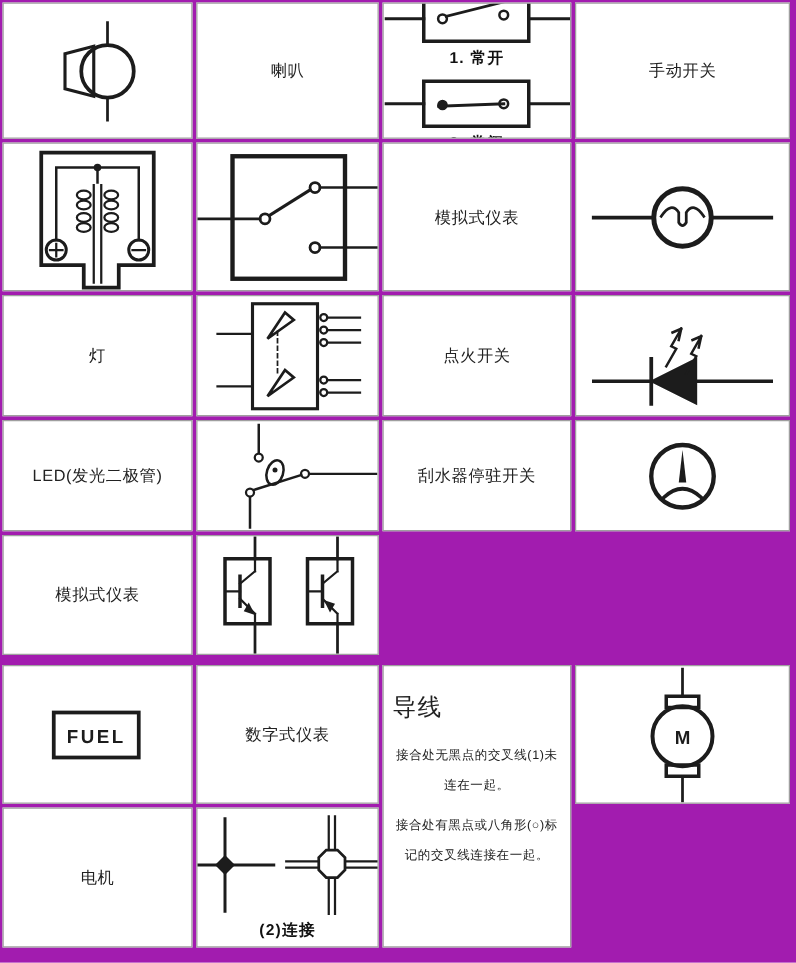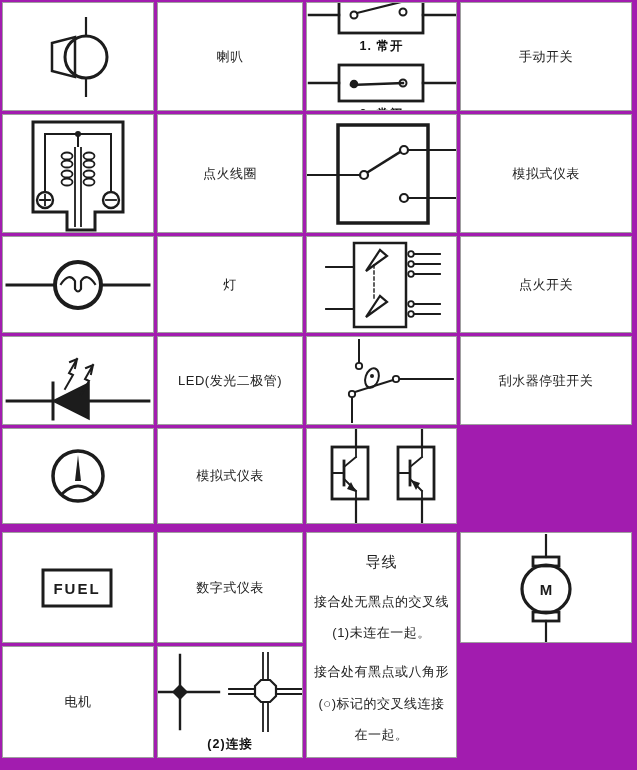--- a/index.html
+++ b/index.html
@@ -16,22 +16,22 @@
     border:1px solid #9f9f9f; background:#fff;
     display:flex; flex-direction:column; align-items:center; justify-content:center;
     overflow:hidden;
   }
   .label { font-size:13px; color:#222; text-align:center; padding:0 6px; letter-spacing:0.5px; line-height:1.5; }
   .caption { font-size:12.5px; font-weight:bold; color:#111; letter-spacing:1px; margin-top:1px; }
   .sym { stroke:#1c1c1c; fill:none; stroke-linecap:square; }
   .sym-row { display:flex; flex-direction:row; align-items:center; gap:14px; }
   .sub { display:flex; flex-direction:column; align-items:center; }
   .wire-note { justify-content:flex-start; align-items:stretch; padding:8px 7px; }
-  .wn-title { font-size:15px; text-align:center; margin:12px 0 14px; letter-spacing:1px; }
-  .wire-note p { font-size:13px; line-height:2.4; text-align:center; margin:0 0 8px; letter-spacing:0.5px; }
+  .wn-title { font-size:19px; margin:12px 0 14px; letter-spacing:1px; }
+  .wire-note p { font-size:10px; line-height:2.4; text-align:center; margin:0 0 8px; letter-spacing:0.5px; }
 </style>
 </head>
 <body>
 
 <div class="page">
 
   <div class="grid" id="table-top">
 
     <div class="cell">
       <svg width="120" height="92" viewBox="0 0 120 92">
@@ -83,23 +83,20 @@
         <ellipse class="sym" stroke-width="1.8" cx="70" cy="48" rx="5.5" ry="3.5"></ellipse>
         <ellipse class="sym" stroke-width="1.8" cx="70" cy="58" rx="5.5" ry="3.5"></ellipse>
         <ellipse class="sym" stroke-width="1.8" cx="70" cy="66" rx="5.5" ry="3.5"></ellipse>
         <circle class="sym" stroke-width="2.4" cx="26" cy="84" r="8"></circle>
         <path class="sym" stroke-width="1.8" d="M21,84 H31 M26,79 V89"></path>
         <circle class="sym" stroke-width="2.4" cx="92" cy="84" r="8"></circle>
         <path class="sym" stroke-width="1.8" d="M87,84 H97"></path>
       </svg>
     </div>
     <div class="cell">
-      <div class="label">点火线圈</div>
-    </div>
-    <div class="cell">
       <svg width="160" height="110" viewBox="0 0 160 110">
         <rect class="sym" stroke-width="3.5" x="36" y="6" width="90" height="98"></rect>
         <path class="sym" stroke-width="2.2" d="M4,56 H58"></path>
         <circle class="sym" stroke-width="2.2" cx="62" cy="56" r="4"></circle>
         <path class="sym" stroke-width="2.5" d="M66,53 L98,33"></path>
         <circle class="sym" stroke-width="2.2" cx="102" cy="31" r="4"></circle>
         <path class="sym" stroke-width="2" d="M106,31 H156"></path>
         <circle class="sym" stroke-width="2.2" cx="102" cy="79" r="4"></circle>
         <path class="sym" stroke-width="2" d="M106,79 H156"></path>
       </svg>

